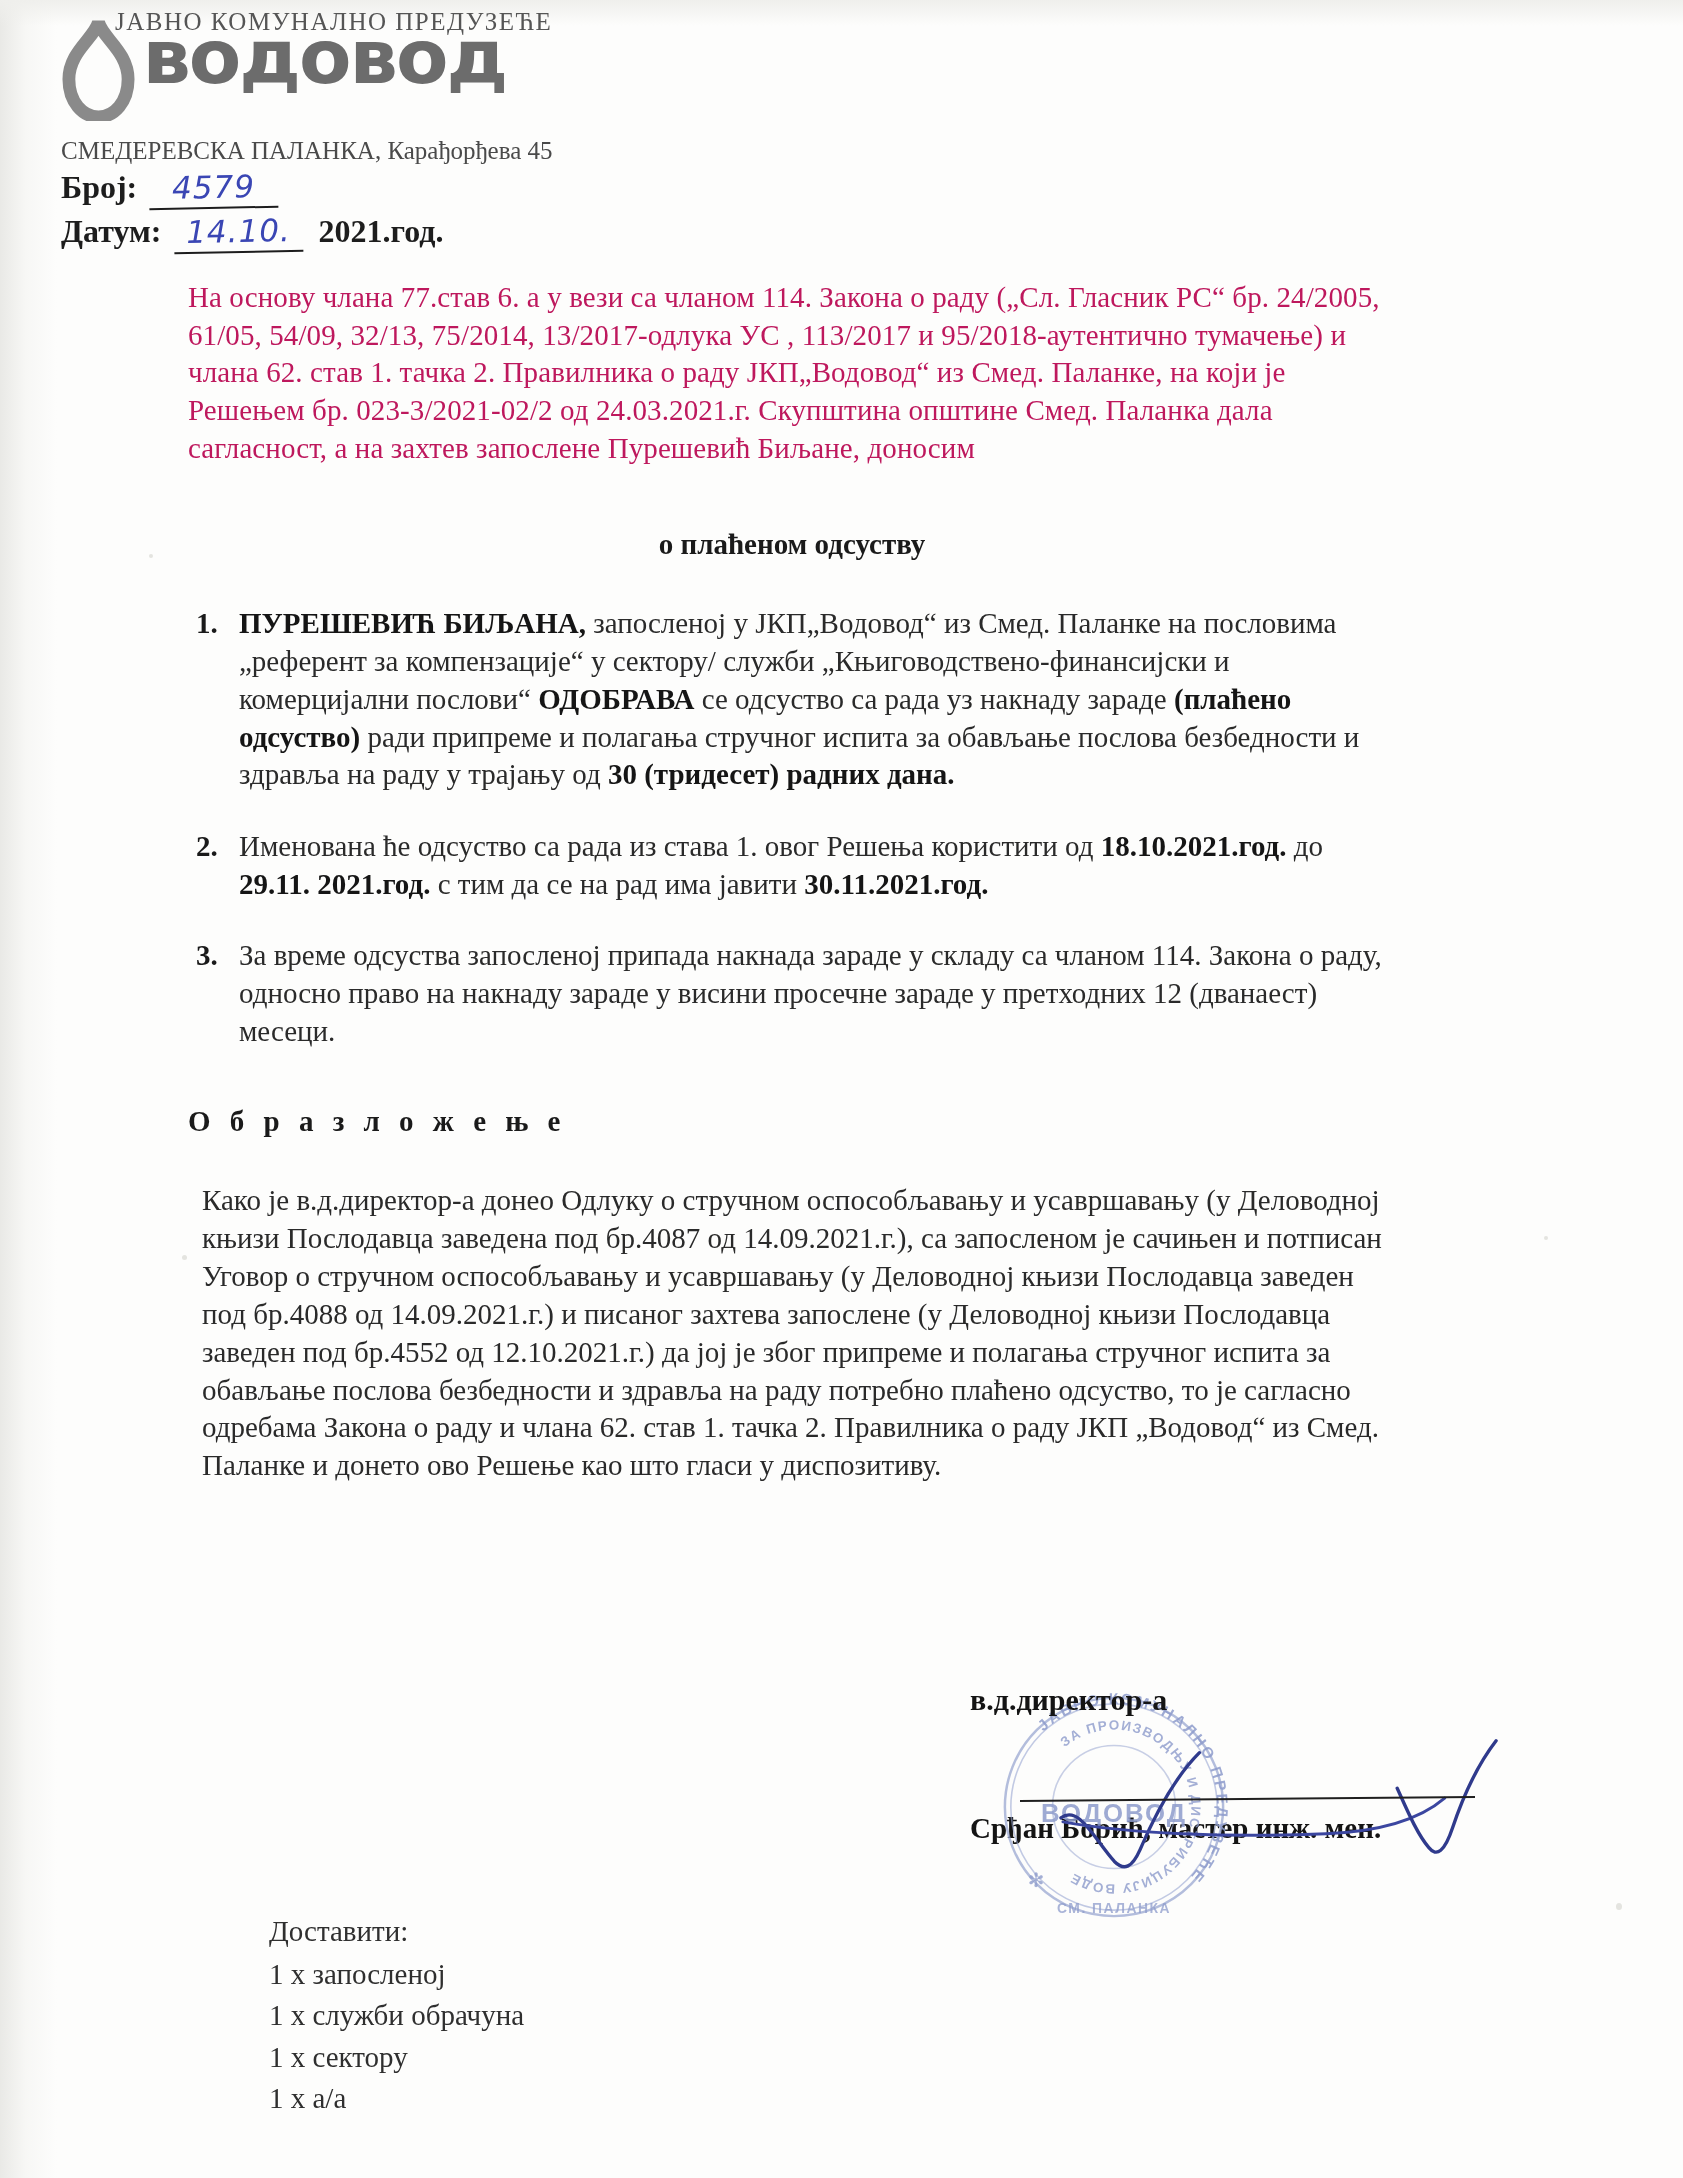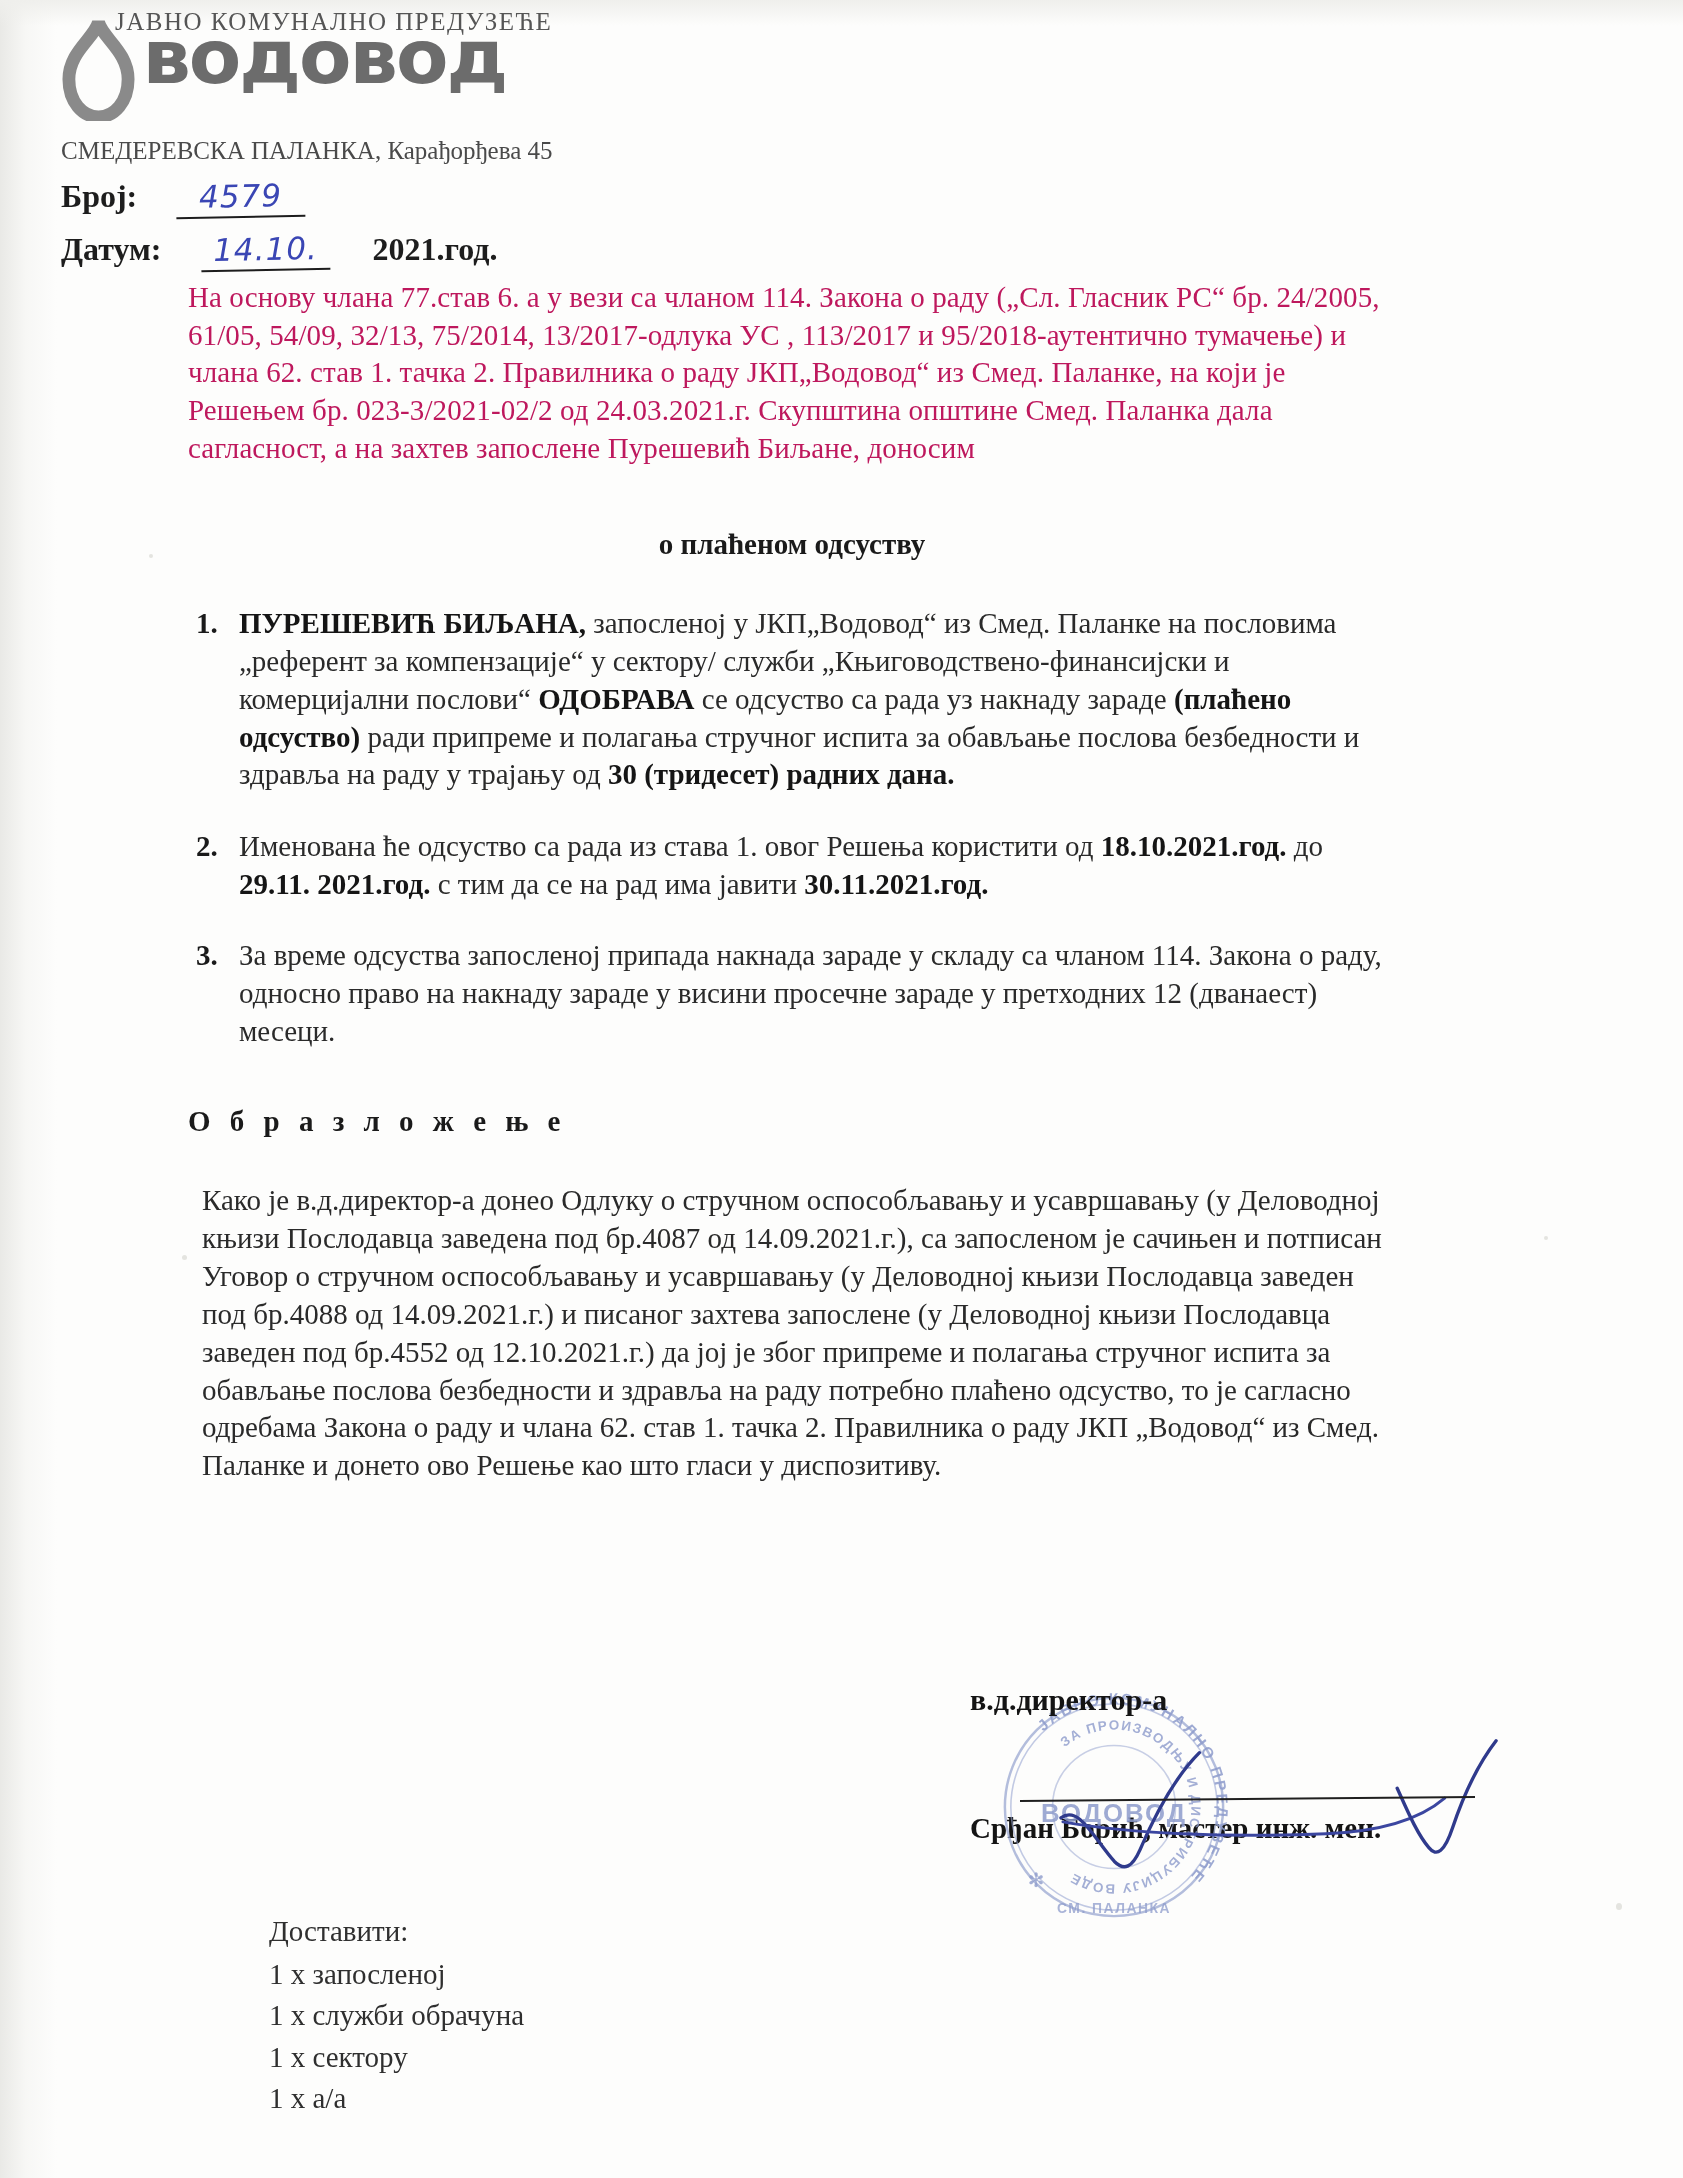--- a/index.html
+++ b/index.html
@@ -83,22 +83,21 @@
     margin-top: 16px;
     white-space: nowrap;
   }
   .field-row {
     display: flex;
     align-items: baseline;
     font-family: "Liberation Serif", serif;
     font-weight: 700;
     font-size: 32px;
     color: #1d1d1d;
-    margin-top: 13px;
-    gap: 27px;
+    margin-top: 4px;
   }
   .field-label { white-space: nowrap; }
   .field-hand {
     font-family: "DejaVu Sans", sans-serif;
     font-weight: 400;
     font-style: italic;
     font-size: 31px;
     color: #3a46b4;
     border-bottom: 2px solid #1d1d1d;
     min-width: 117px;

